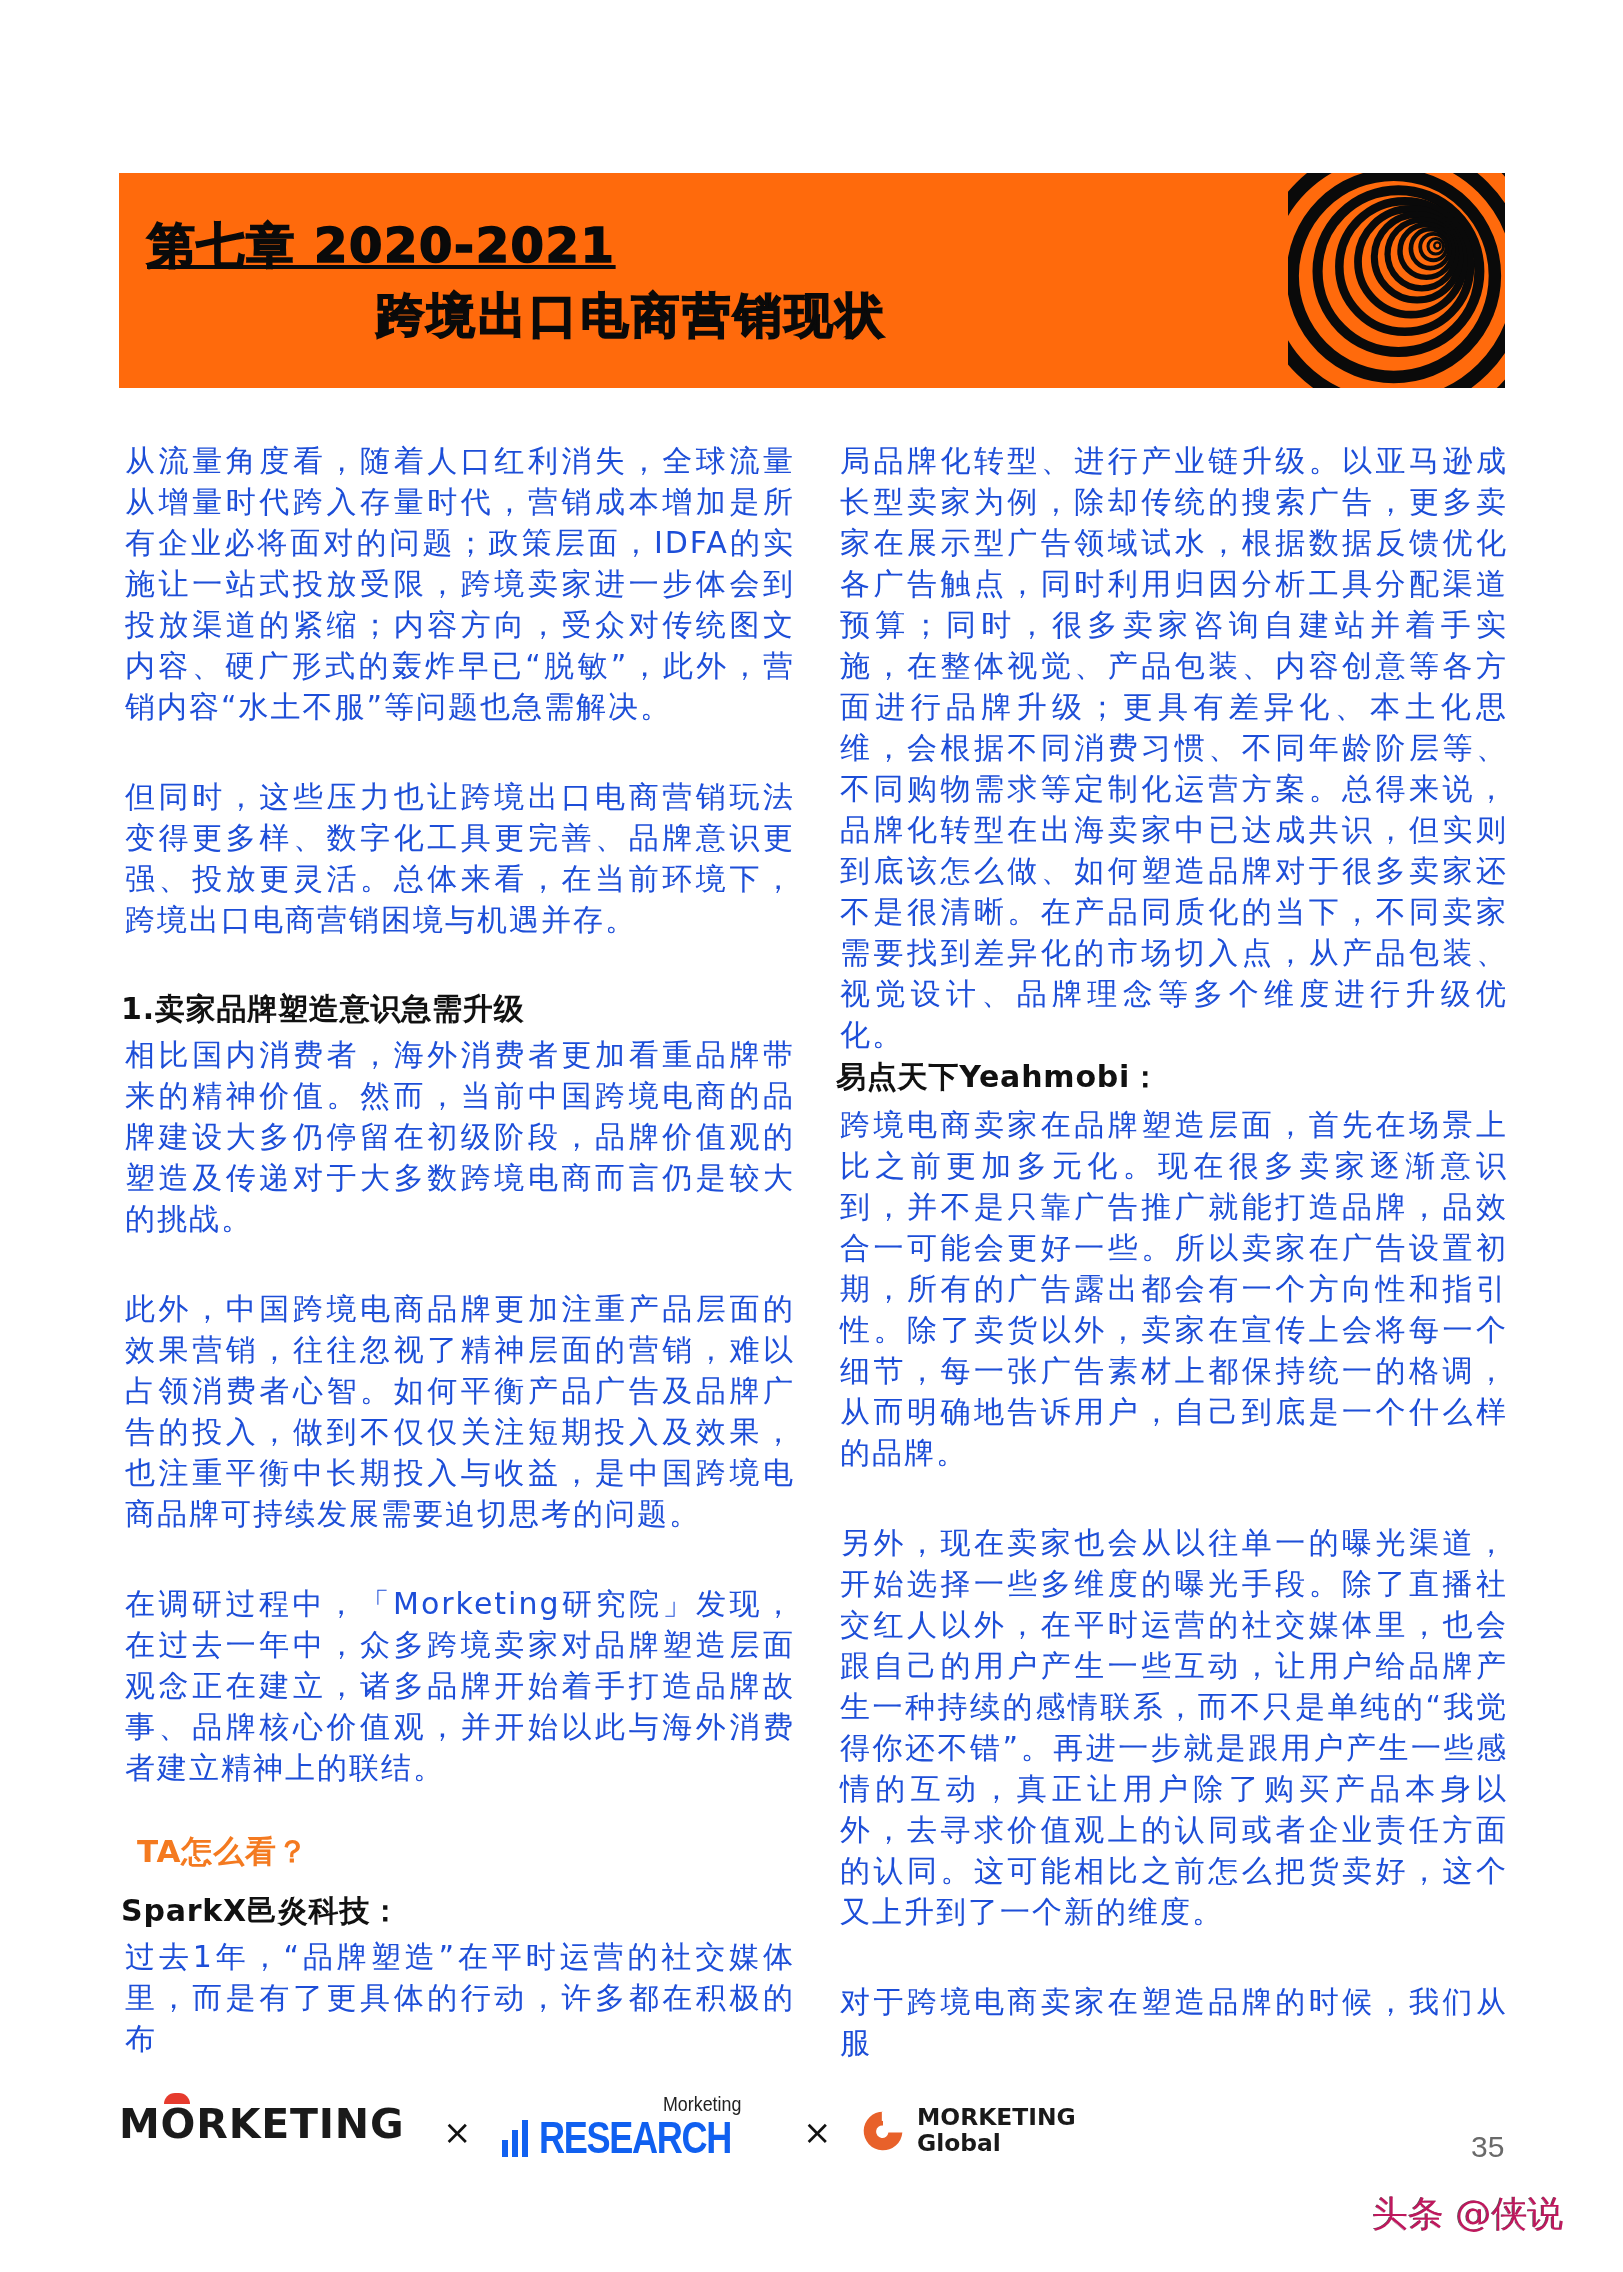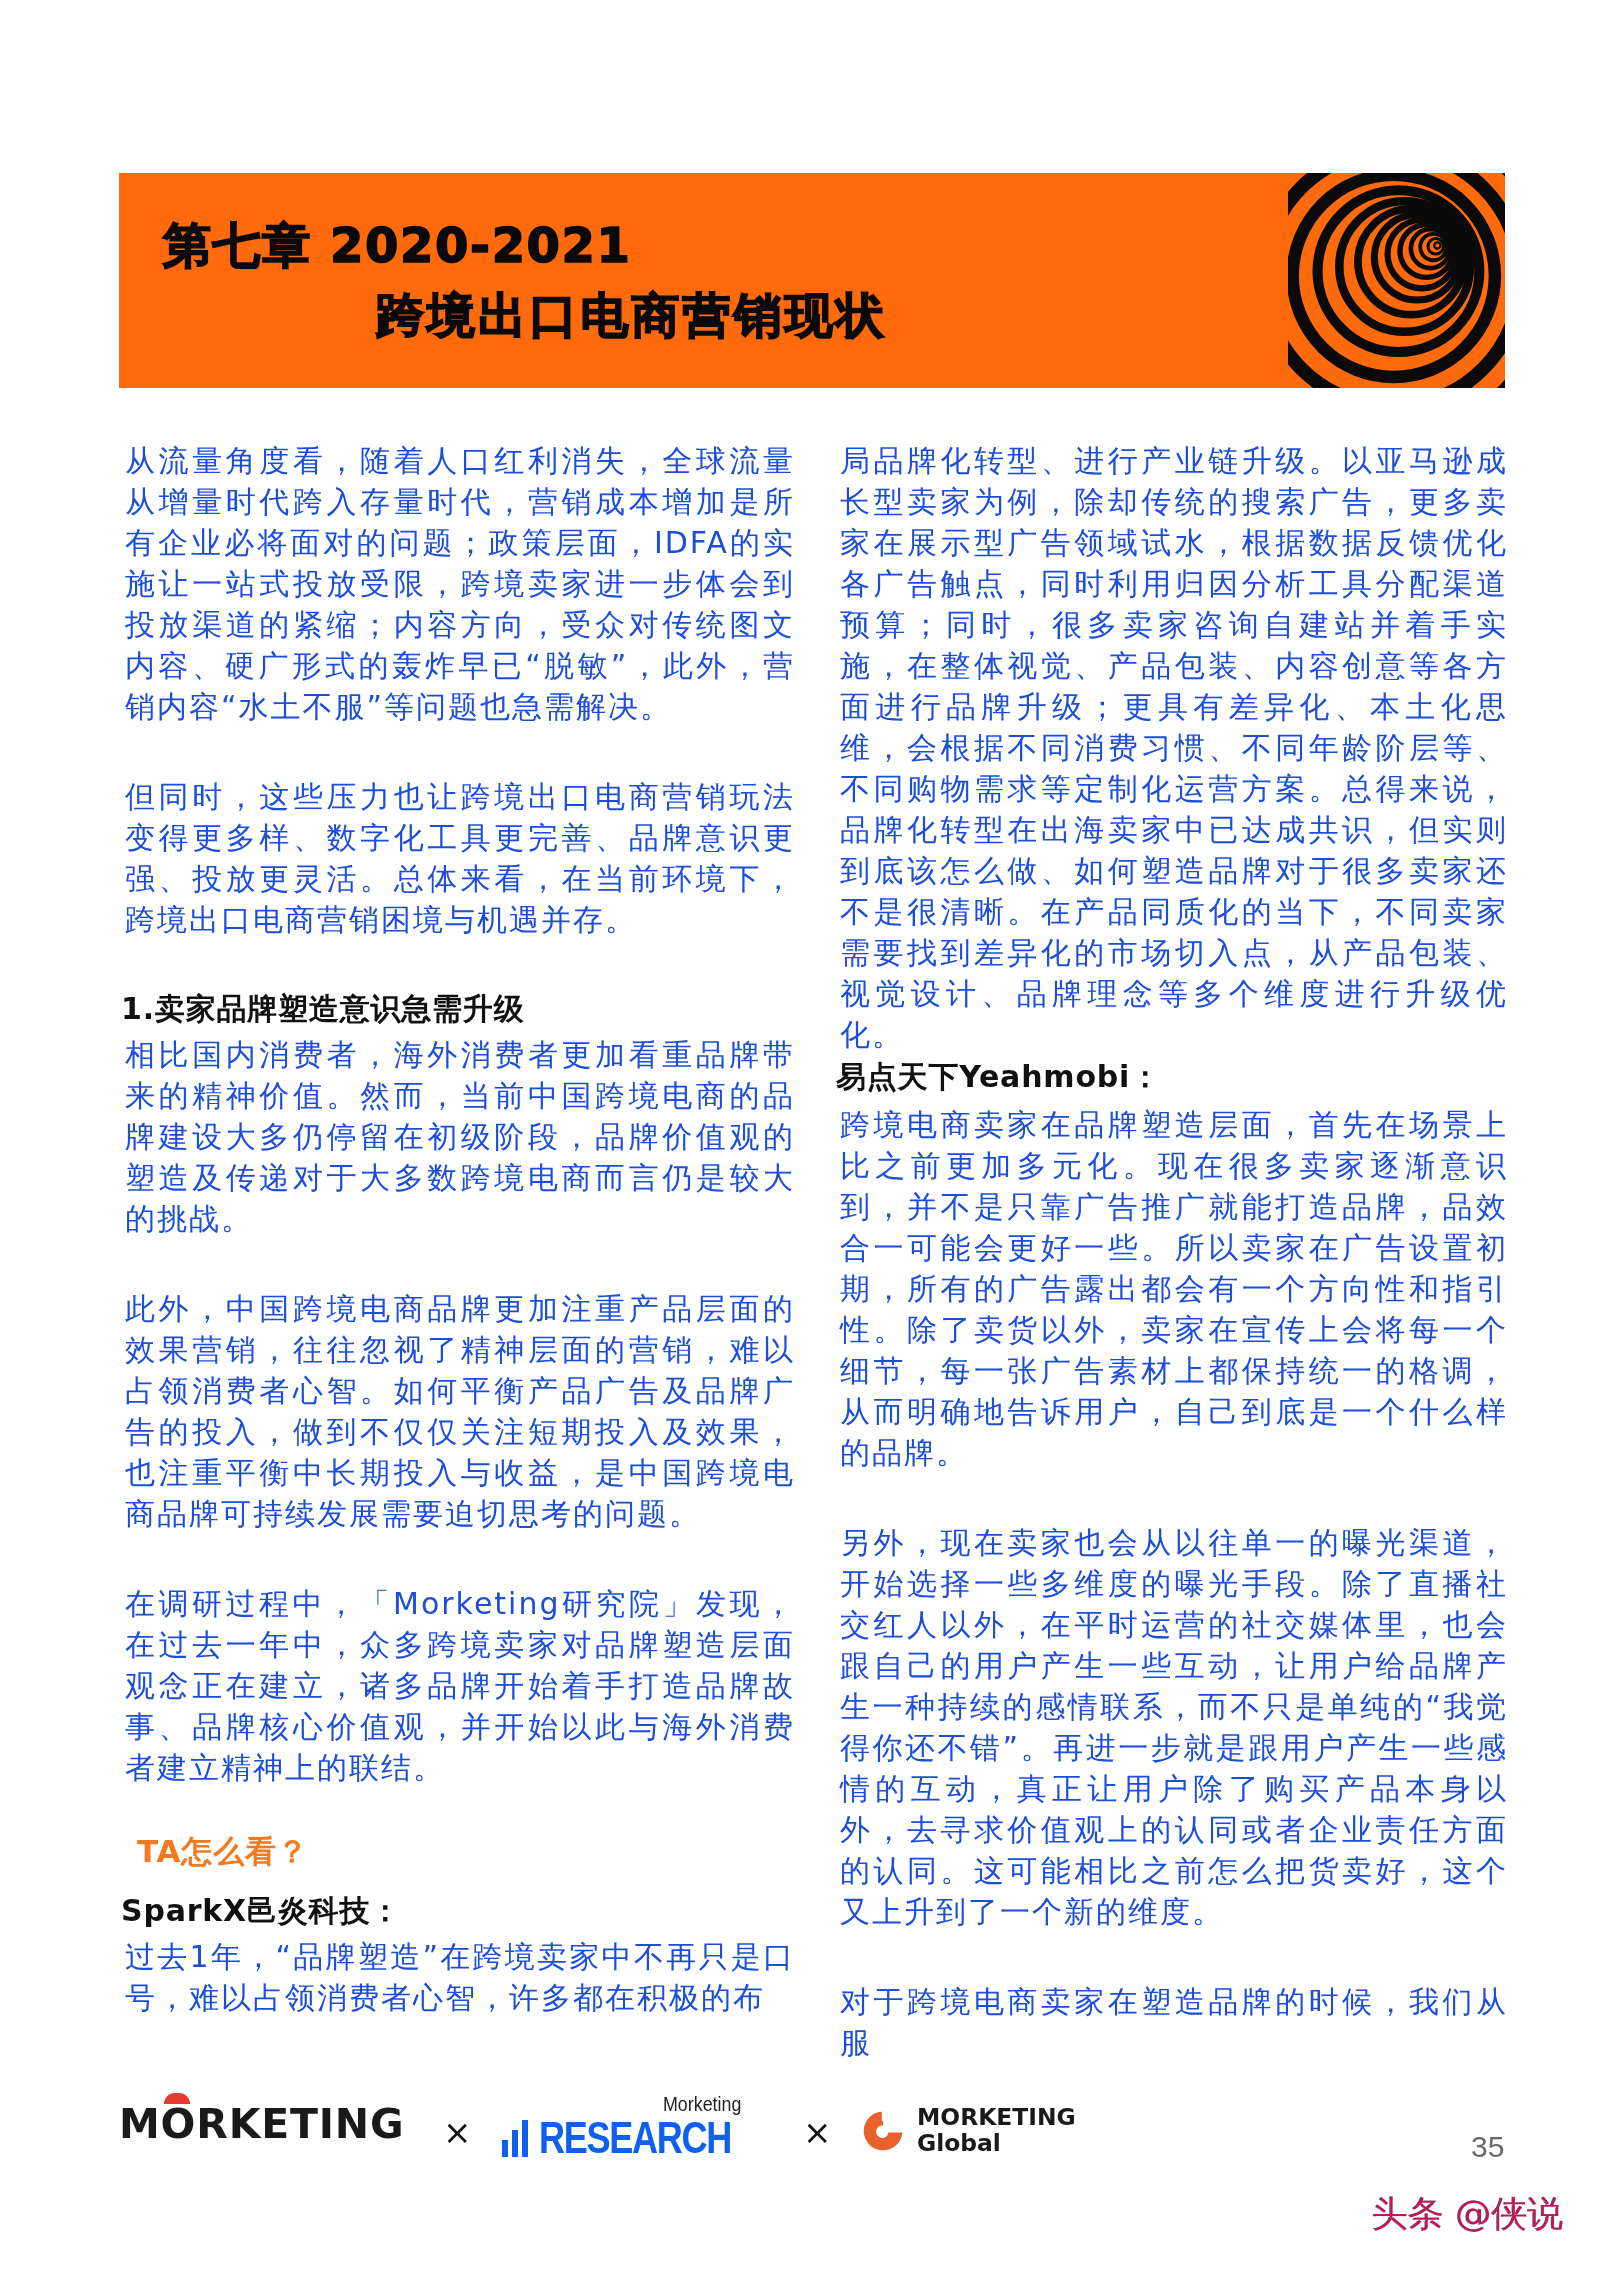--- a/index.html
+++ b/index.html
@@ -6,21 +6,21 @@
   body { width: 1623px; height: 2273px; position: relative; overflow: hidden;
          font-family: "DejaVu Sans", "Liberation Sans", sans-serif; }
   .abs { position: absolute; }
 
   
   .banner { left: 119px; top: 173px; width: 1386px; height: 215px; background: #FF6A0C; overflow: hidden; }
   .spiral { position: absolute; left: 1169px; top: 0; width: 217px; height: 215px; overflow: hidden; }
   .title1, .title2 { position: absolute; font-family: "DejaVu Sans", sans-serif; font-weight: 900;
                      color: #0a0a0a; font-size: 48px; line-height: 1; white-space: nowrap;
                      -webkit-text-stroke: 1.6px #0a0a0a; letter-spacing: 1.6px; }
-  .title1 { left: 44px; top: 48px; }
+  .title1 { left: 28px; top: 48px; text-decoration: underline; }
   .title2 { left: 257px; top: 118px; letter-spacing: 3.1px; }
 
   
   .col { width: 678px; }
   .p { color: #1d4ed8; font-size: 30px; line-height: 41px; letter-spacing: 2px;
        margin: 4px; white-space: normal; word-break: break-all; text-align: justify; }
   .h { color: #111111; font-weight: bold; font-size: 30px; line-height: 37px; margin: 0; letter-spacing: 0.8px; white-space: nowrap; }
   .h-orange { color: #F47A20; font-weight: bold; font-size: 31px; line-height: 37px; margin: 16px; letter-spacing: 0.8px; white-space: nowrap; }
 
   
@@ -89,21 +89,21 @@
   <p class="p">此外，中国跨境电商品牌更加注重产品层面的效果营销，往往忽视了精神层面的营销，难以占领消费者心智。如何平衡产品广告及品牌广告的投入，做到不仅仅关注短期投入及效果，也注重平衡中长期投入与收益，是中国跨境电商品牌可持续发展需要迫切思考的问题。</p>
   <div style="height:41px"></div>
   <p class="p">在调研过程中，「Morketing研究院」发现，在过去一年中，众多跨境卖家对品牌塑造层面观念正在建立，诸多品牌开始着手打造品牌故事、品牌核心价值观，并开始以此与海外消费者建立精神上的联结。</p>
 </div>
 
 <div class="abs col" style="left:121px; top:1817px;">
   <h3 class="h-orange">TA怎么看？</h3>
   <div style="height:6.2px"></div>
   <h3 class="h">SparkX邑炎科技：</h3>
   <div style="height:3.1px"></div>
-  <p class="p">过去1年，“品牌塑造”在跨境卖家中不再只是口号，难以占领消费者心智，许多都在积极的布</p>
+  <p class="p">过去1年，“品牌塑造”在平时运营的社交媒体里，而是有了更具体的行动，许多都在积极的布</p>
 </div>
 
 <div class="abs col" style="left:836px; top:436px; width:676px;">
   <p class="p">局品牌化转型、进行产业链升级。以亚马逊成长型卖家为例，除却传统的搜索广告，更多卖家在展示型广告领域试水，根据数据反馈优化各广告触点，同时利用归因分析工具分配渠道预算；同时，很多卖家咨询自建站并着手实施，在整体视觉、产品包装、内容创意等各方面进行品牌升级；更具有差异化、本土化思维，会根据不同消费习惯、不同年龄阶层等、不同购物需求等定制化运营方案。总得来说，品牌化转型在出海卖家中已达成共识，但实则到底该怎么做、如何塑造品牌对于很多卖家还不是很清晰。在产品同质化的当下，不同卖家需要找到差异化的市场切入点，从产品包装、视觉设计、品牌理念等多个维度进行升级优化。</p>
 </div>
 
 <div class="abs col" style="left:836px; top:1058px; width:676px;">
   <h3 class="h">易点天下Yeahmobi：</h3>
   <div style="height:4.7px"></div>
   <p class="p">跨境电商卖家在品牌塑造层面，首先在场景上比之前更加多元化。现在很多卖家逐渐意识到，并不是只靠广告推广就能打造品牌，品效合一可能会更好一些。所以卖家在广告设置初期，所有的广告露出都会有一个方向性和指引性。除了卖货以外，卖家在宣传上会将每一个细节，每一张广告素材上都保持统一的格调，从而明确地告诉用户，自己到底是一个什么样的品牌。</p>

